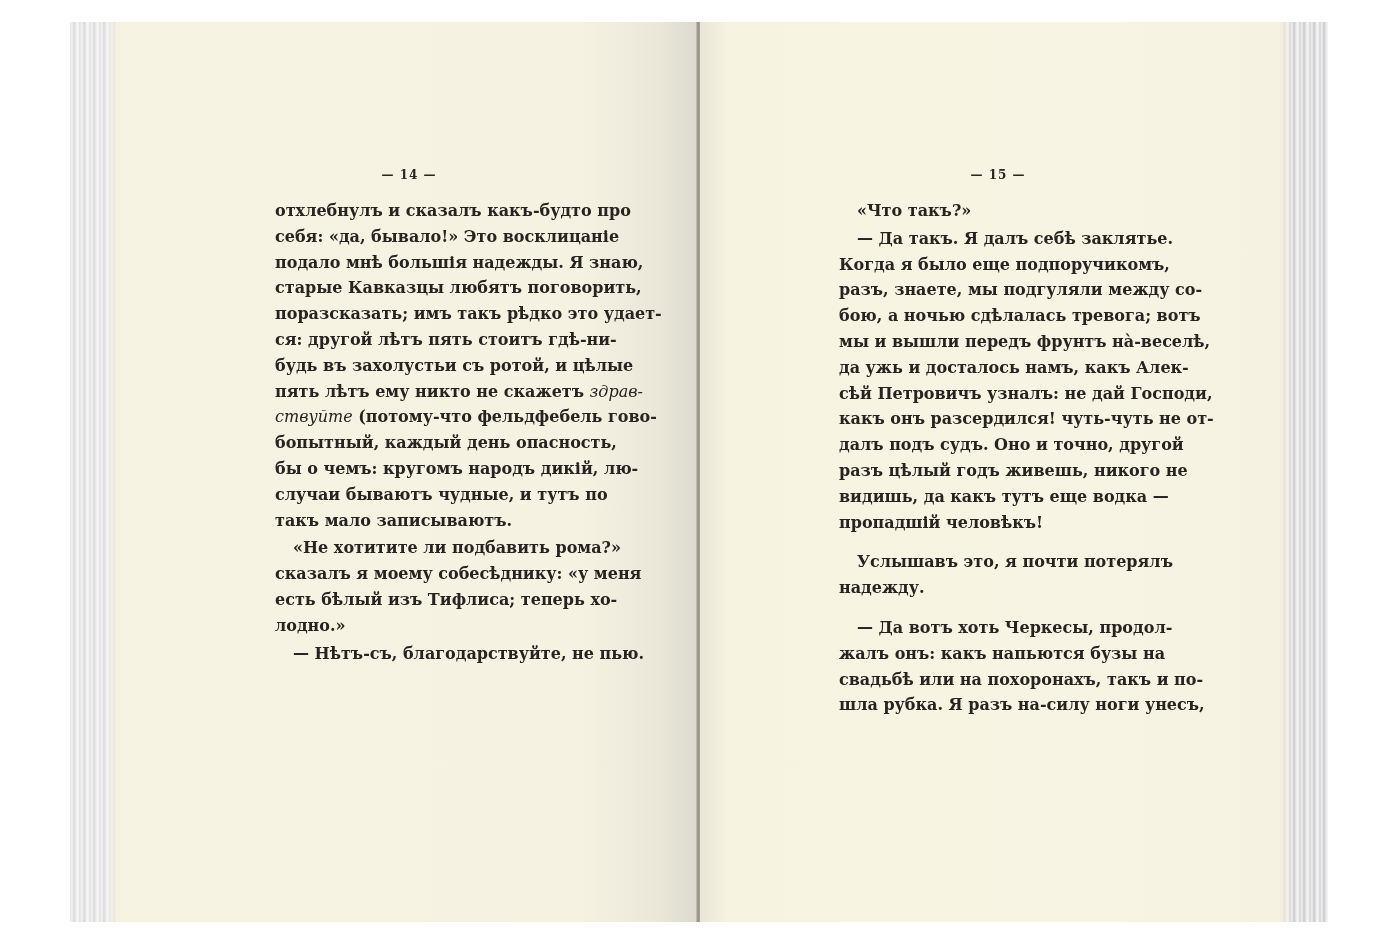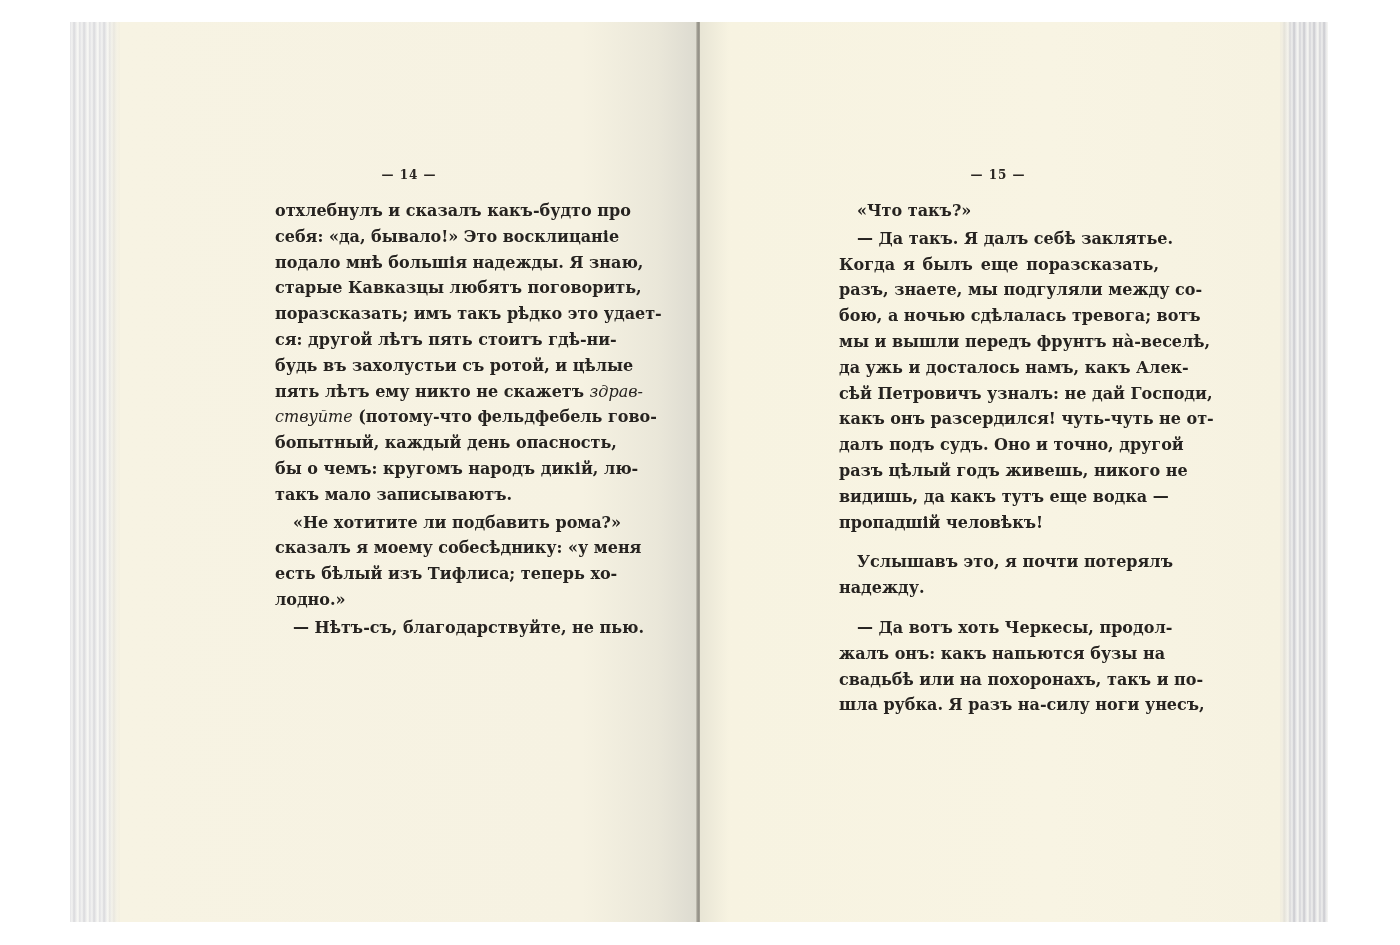--- a/index.html
+++ b/index.html
@@ -80,40 +80,41 @@
       <span class="line">себя: «да, бывало!» Это восклицаніе</span>
       <span class="line">подало мнѣ большія надежды. Я знаю,</span>
       <span class="line">старые Кавказцы любятъ поговорить,</span>
       <span class="line">поразсказать; имъ такъ рѣдко это удает-</span>
       <span class="line">ся: другой лѣтъ пять стоитъ гдѣ-ни-</span>
       <span class="line">будь въ захолустьи съ ротой, и цѣлые</span>
       <span class="line"><span>пять лѣтъ ему никто не скажетъ </span><span class="it">здрав-</span></span>
       <span class="line"><span class="it">ствуйте</span><span> (потому-что фельдфебель гово-</span></span>
       <span class="line">бопытный, каждый день опасность,</span>
       <span class="line">бы о чемъ: кругомъ народъ дикій, лю-</span>
+      <span class="line">случаи бываютъ чудные, и тутъ по</span>
       <span class="line last">такъ мало записываютъ.</span>
       <span class="gap-sm"></span>
       <span class="line indent">«Не хотитите ли подбавить рома?»</span>
       <span class="line">сказалъ я моему собесѣднику: «у меня</span>
       <span class="line">есть бѣлый изъ Тифлиса; теперь хо-</span>
       <span class="line last">лодно.»</span>
       <span class="gap-sm"></span>
       <span class="line indent">— Нѣтъ-съ, благодарствуйте, не пью.</span>
     </div>
   </div>
 
   <div class="spine"></div>
 
   <div class="page page-right">
     <div class="folio">— 15 —</div>
     <div class="text-block">
       <span class="line last indent">«Что такъ?»</span>
       <span class="gap-sm"></span>
       <span class="line indent">— Да такъ. Я далъ себѣ заклятье.</span>
-      <span class="line">Когда я былъ еще поразсказать,</span>
+      <span class="line">Когда я было еще подпоручикомъ,</span>
       <span class="line">разъ, знаете, мы подгуляли между со-</span>
       <span class="line">бою, а ночью сдѣлалась тревога; вотъ</span>
       <span class="line">мы и вышли передъ фрунтъ нà-веселѣ,</span>
       <span class="line">да ужь и досталось намъ, какъ Алек-</span>
       <span class="line">сѣй Петровичъ узналъ: не дай Господи,</span>
       <span class="line">какъ онъ разсердился! чуть-чуть не от-</span>
       <span class="line">далъ подъ судъ. Оно и точно, другой</span>
       <span class="line">разъ цѣлый годъ живешь, никого не</span>
       <span class="line">видишь, да какъ тутъ еще водка —</span>
       <span class="line last">пропадшій человѣкъ!</span>

